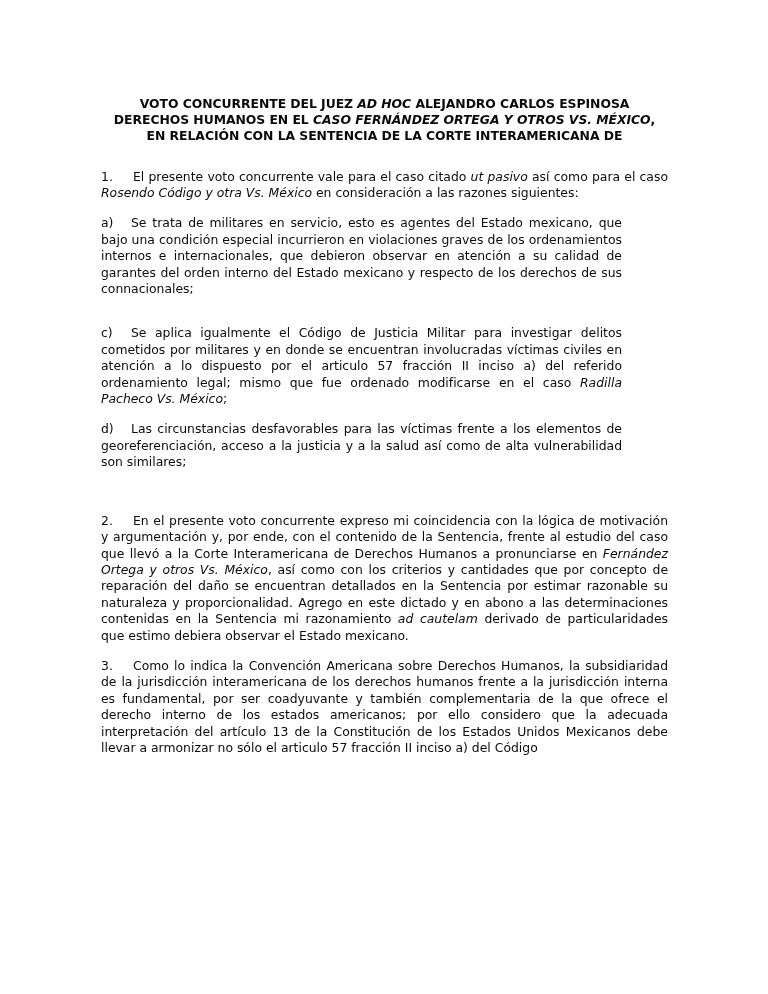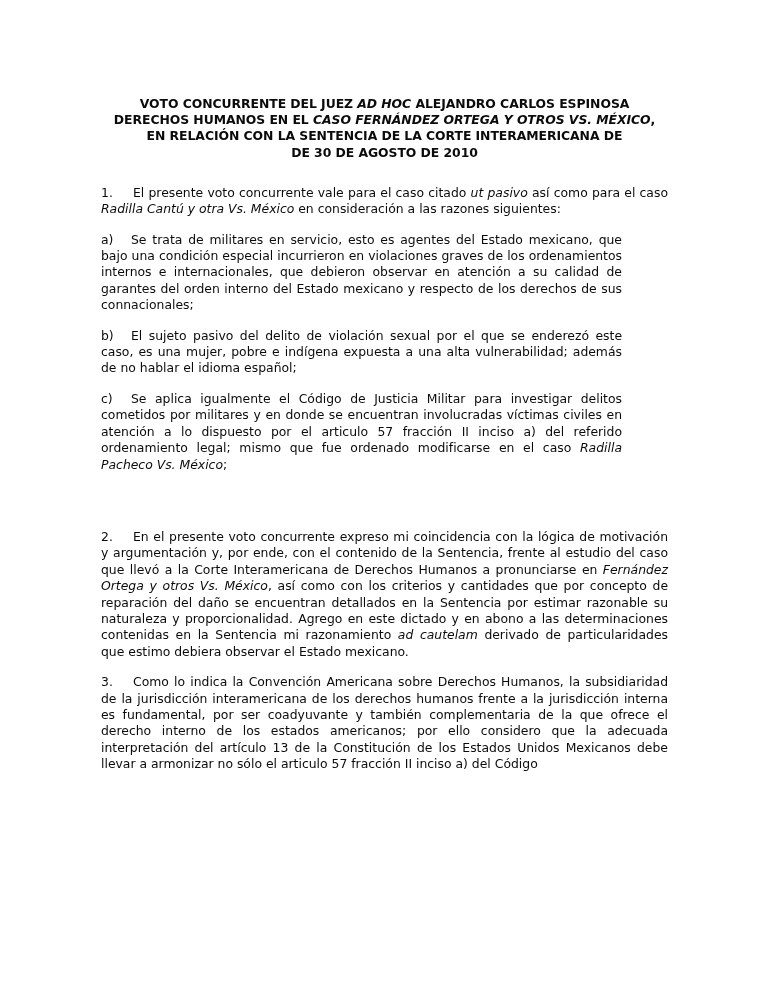--- a/index.html
+++ b/index.html
@@ -86,35 +86,34 @@
 <body>
 
 <div class="page">
   <div class="content">
 
     <div class="title-wrap">
       <div class="doc-title">
           <span class="ln">VOTO CONCURRENTE DEL JUEZ <em class="it">AD HOC</em> ALEJANDRO CARLOS ESPINOSA</span>
           <span class="ln">DERECHOS HUMANOS EN EL <em class="it">CASO FERNÁNDEZ ORTEGA Y OTROS VS. MÉXICO</em>,</span>
           <span class="ln">EN RELACIÓN CON LA SENTENCIA DE LA CORTE INTERAMERICANA DE</span>
-          <span class="ln">DE 30 DE AGOSTO DE 2010</span>
         </div>
     </div>
 
     <div class="gap-title"></div>
 
     <div>
-        <p class="body-par"><span class="num-tab">1.</span>El presente voto concurrente vale para el caso citado <em class="it">ut pasivo</em> así como para el caso <em class="it">Radilla Cantú y otra Vs. México</em> en consideración a las razones siguientes:</p>
+        <p class="body-par"><span class="num-tab">1.</span>El presente voto concurrente vale para el caso citado <em class="it">ut pasivo</em> así como para el caso <em class="it">Rosendo Código y otra Vs. México</em> en consideración a las razones siguientes:</p>
         <div class="gap-par"></div>
         <p class="body-par sub-item"><span class="let-tab">a)</span>Se trata de militares en servicio, esto es agentes del Estado mexicano, que bajo una condición especial incurrieron en violaciones graves de los ordenamientos internos e internacionales, que debieron observar en atención a su calidad de garantes del orden interno del Estado mexicano y respecto de los derechos de sus connacionales;</p>
         <div class="gap-par"></div>
-        <p class="body-par sub-item"><span class="let-tab">b)</span>El sujeto pasivo del delito de violación sexual por el que se enderezó este caso, es una mujer, pobre e indígena expuesta a una alta vulnerabilidad; además de no hablar el idioma español;</p>
         <div class="gap-par"></div>
         <p class="body-par sub-item"><span class="let-tab">c)</span>Se aplica igualmente el Código de Justicia Militar para investigar delitos cometidos por militares y en donde se encuentran involucradas víctimas civiles en atención a lo dispuesto por el articulo 57 fracción II inciso a) del referido ordenamiento legal; mismo que fue ordenado modificarse en el caso <em class="it">Radilla Pacheco Vs. México</em>;</p>
         <div class="gap-par"></div>
+        <p class="body-par sub-item"><span class="let-tab">d)</span>Las circunstancias desfavorables para las víctimas frente a los elementos de georeferenciación, acceso a la justicia y a la salud así como de alta vulnerabilidad son similares;</p>
         <div class="gap-par"></div>
         <div class="gap-par"></div>
         <div class="gap-par"></div>
         <p class="body-par"><span class="num-tab">2.</span>En el presente voto concurrente expreso mi coincidencia con la lógica de motivación y argumentación y, por ende, con el contenido de la Sentencia, frente al estudio del caso que llevó a la Corte Interamericana de Derechos Humanos a pronunciarse en <em class="it">Fernández Ortega y otros Vs. México</em>, así como con los criterios y cantidades que por concepto de reparación del daño se encuentran detallados en la Sentencia por estimar razonable su naturaleza y proporcionalidad. Agrego en este dictado y en abono a las determinaciones contenidas en la Sentencia mi razonamiento <em class="it">ad cautelam</em> derivado de particularidades que estimo debiera observar el Estado mexicano.</p>
         <div class="gap-par"></div>
         <p class="body-par"><span class="num-tab">3.</span>Como lo indica la Convención Americana sobre Derechos Humanos, la subsidiaridad de la jurisdicción interamericana de los derechos humanos frente a la jurisdicción interna es fundamental, por ser coadyuvante y también complementaria de la que ofrece el derecho interno de los estados americanos; por ello considero que la adecuada interpretación del artículo 13 de la Constitución de los Estados Unidos Mexicanos debe llevar a armonizar no sólo el articulo 57 fracción II inciso a) del Código</p>
       </div>
 
   </div>
 </div>

